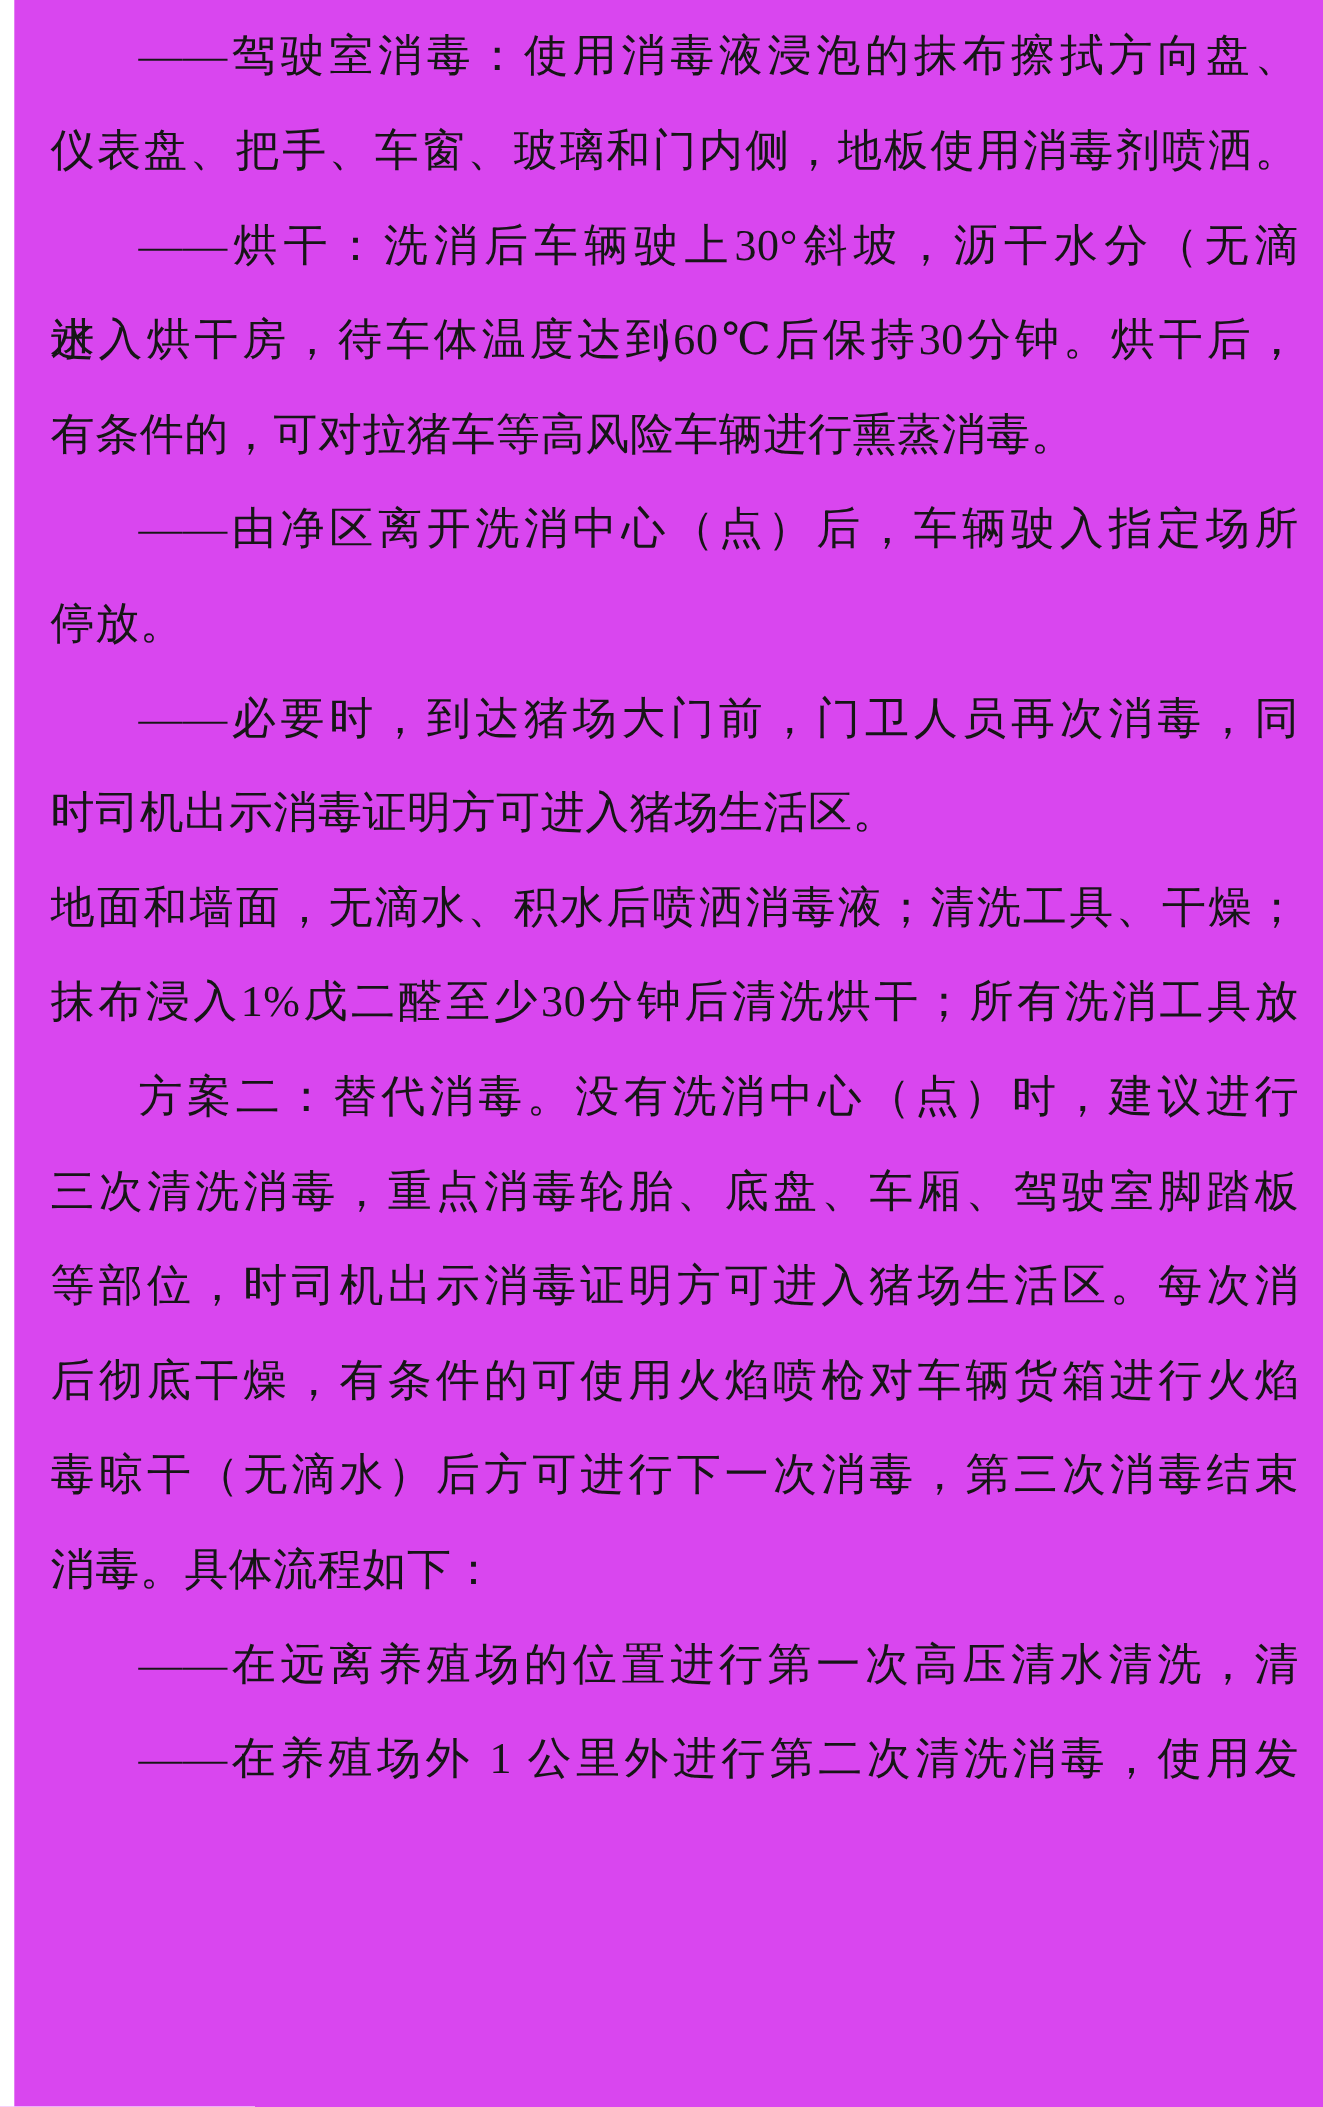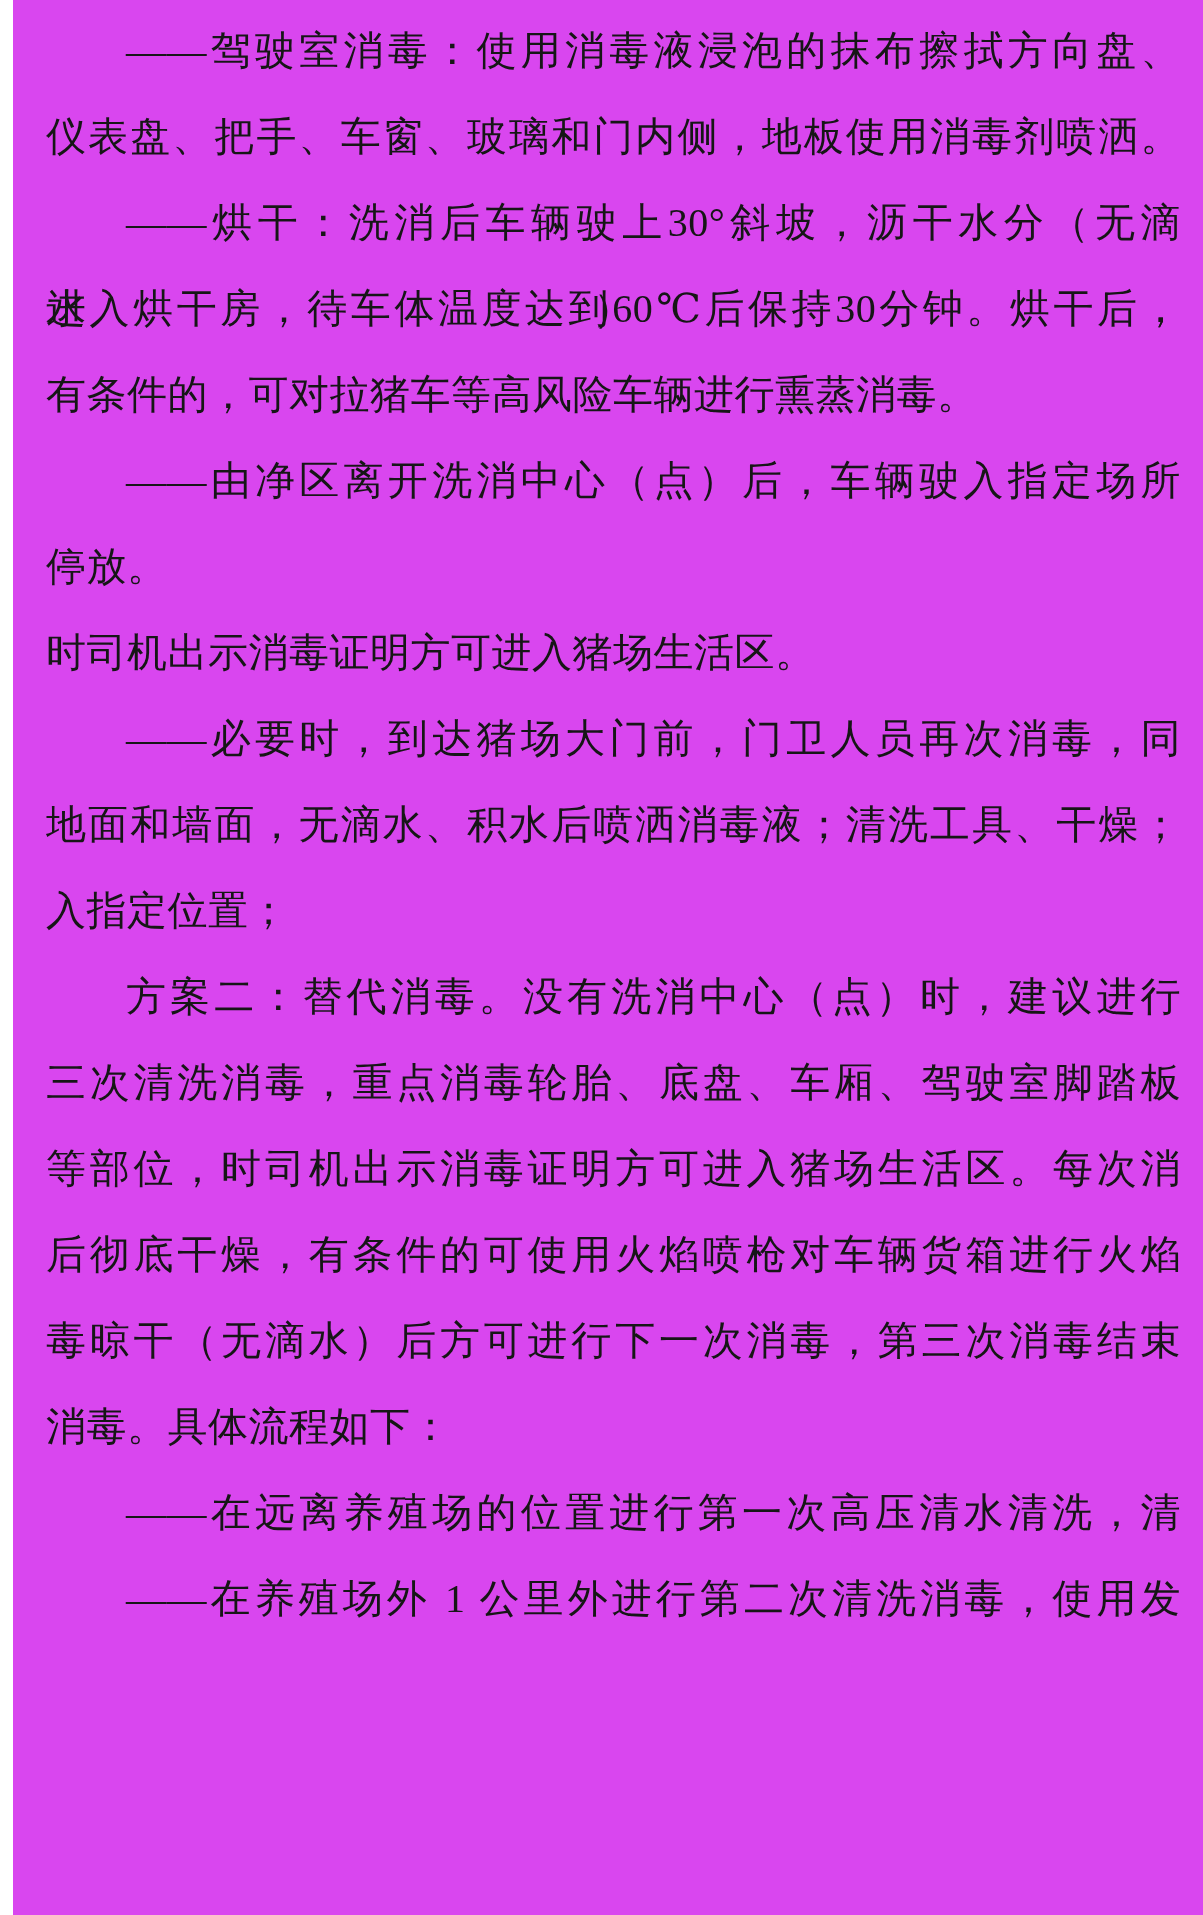--- a/index.html
+++ b/index.html
@@ -38,24 +38,24 @@
 <body>
 
 <div class="page" style="background: #d946ef; color: rgb(22, 22, 22); margin-left: 13px;">
     <div class="line first fill">——驾驶室消毒：使用消毒液浸泡的抹布擦拭方向盘、</div>
     <div class="line fill">仪表盘、把手、车窗、玻璃和门内侧，地板使用消毒剂喷洒。</div>
     <div class="line first fill">——烘干：洗消后车辆驶上30°斜坡，沥干水分（无滴水），</div>
     <div class="line fill">进入烘干房，待车体温度达到60℃后保持30分钟。烘干后，</div>
     <div class="line">有条件的，可对拉猪车等高风险车辆进行熏蒸消毒。</div>
     <div class="line first fill">——由净区离开洗消中心（点）后，车辆驶入指定场所</div>
     <div class="line">停放。</div>
+    <div class="line first fill">——必要时，到达猪场大门前，门卫人员再次消毒，同</div>
     <div class="line">时司机出示消毒证明方可进入猪场生活区。</div>
-    <div class="line first fill">——必要时，到达猪场大门前，门卫人员再次消毒，同</div>
     <div class="line fill">地面和墙面，无滴水、积水后喷洒消毒液；清洗工具、干燥；</div>
-    <div class="line">入指定位置；</div>
+    <div class="line fill">抹布浸入1%戊二醛至少30分钟后清洗烘干；所有洗消工具放</div>
     <div class="line first fill">方案二：替代消毒。没有洗消中心（点）时，建议进行</div>
     <div class="line fill">三次清洗消毒，重点消毒轮胎、底盘、车厢、驾驶室脚踏板</div>
     <div class="line fill">等部位，时司机出示消毒证明方可进入猪场生活区。每次消</div>
     <div class="line fill">后彻底干燥，有条件的可使用火焰喷枪对车辆货箱进行火焰</div>
     <div class="line fill">毒晾干（无滴水）后方可进行下一次消毒，第三次消毒结束</div>
     <div class="line">消毒。具体流程如下：</div>
     <div class="line first fill">——在远离养殖场的位置进行第一次高压清水清洗，清</div>
     <div class="line first fill">——在养殖场外 1 公里外进行第二次清洗消毒，使用发</div>
   </div>
 

